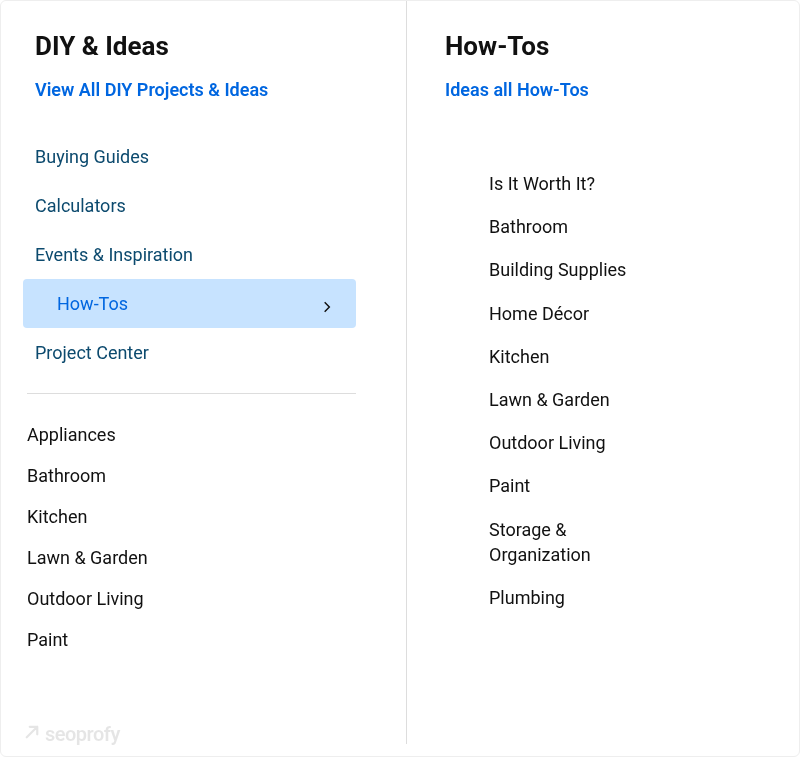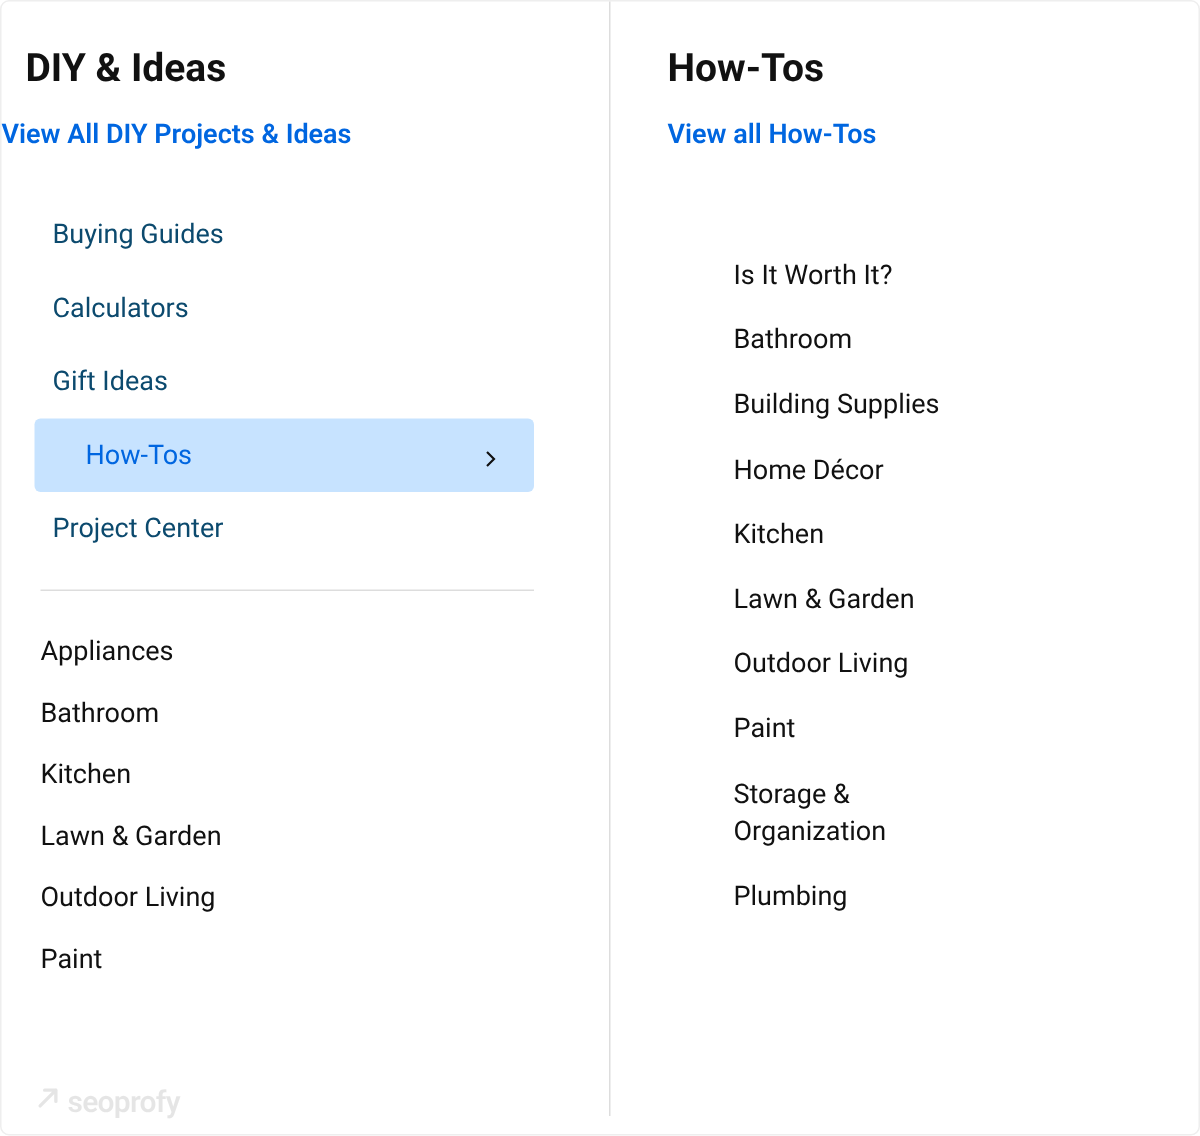--- a/index.html
+++ b/index.html
@@ -34,32 +34,33 @@
       padding: 30px 30px 0 38px;
       border-left: 1px solid #ddd;
       margin-top: 0;
       margin-bottom: 12px;
     }
     .panel-title {
       font-size: 26px;
       font-weight: 700;
       color: #111;
       margin-bottom: 18px;
-      padding-left: 16px;
+      padding-left: 34px;
     }
     .right-panel .panel-title {
       padding-left: 0;
     }
     .view-all-link {
       font-size: 18px;
       font-weight: 600;
       color: #0066e0;
       cursor: pointer;
       margin-bottom: 32px;
       display: inline-block;
+      padding-left: 34px;
     }
     .right-panel .view-all-link {
       padding-left: 0;
     }
     .menu-list {
       list-style: none;
     }
     .left-panel .menu-list.primary {
       padding-left: 0;
     }
@@ -156,21 +157,21 @@
     <a class="view-all-link">View All DIY Projects &amp; Ideas</a>
 
     <ul class="menu-list primary" id="primary-list">
         <li class="menu-item">
           <span>Buying Guides</span>
         </li>
         <li class="menu-item">
           <span>Calculators</span>
         </li>
         <li class="menu-item">
-          <span>Gift Ideas</span>
+          <span>Events &amp; Inspiration</span>
         </li>
         <li class="menu-item active">
           <span>How-Tos</span>
           <span class="chevron-icon"><svg viewBox="0 0 24 24">
               <polyline points="8,4 16,12 8,20"></polyline>
             </svg></span>
         </li>
         <li class="menu-item">
           <span>Project Center</span>
         </li>
@@ -204,21 +205,21 @@
         <svg viewBox="0 0 24 24">
             <path d="M5 19L19 5M19 5H9M19 5V15" stroke="rgba(0,0,0,0.10)" stroke-width="3" fill="none" stroke-linecap="round"></path>
           </svg>
       </span>
       <span>seoprofy</span>
     </div>
   </div>
 
   <div class="right-panel">
     <h2 class="panel-title">How-Tos</h2>
-    <a class="view-all-link">View all How-Tos</a>
+    <a class="view-all-link">Ideas all How-Tos</a>
 
     <ul class="right-list" id="right-list">
         <li class="menu-item">
           <span>Is It Worth It?</span>
         </li>
         <li class="menu-item">
           <span>Bathroom</span>
         </li>
         <li class="menu-item">
           <span>Building Supplies</span>

